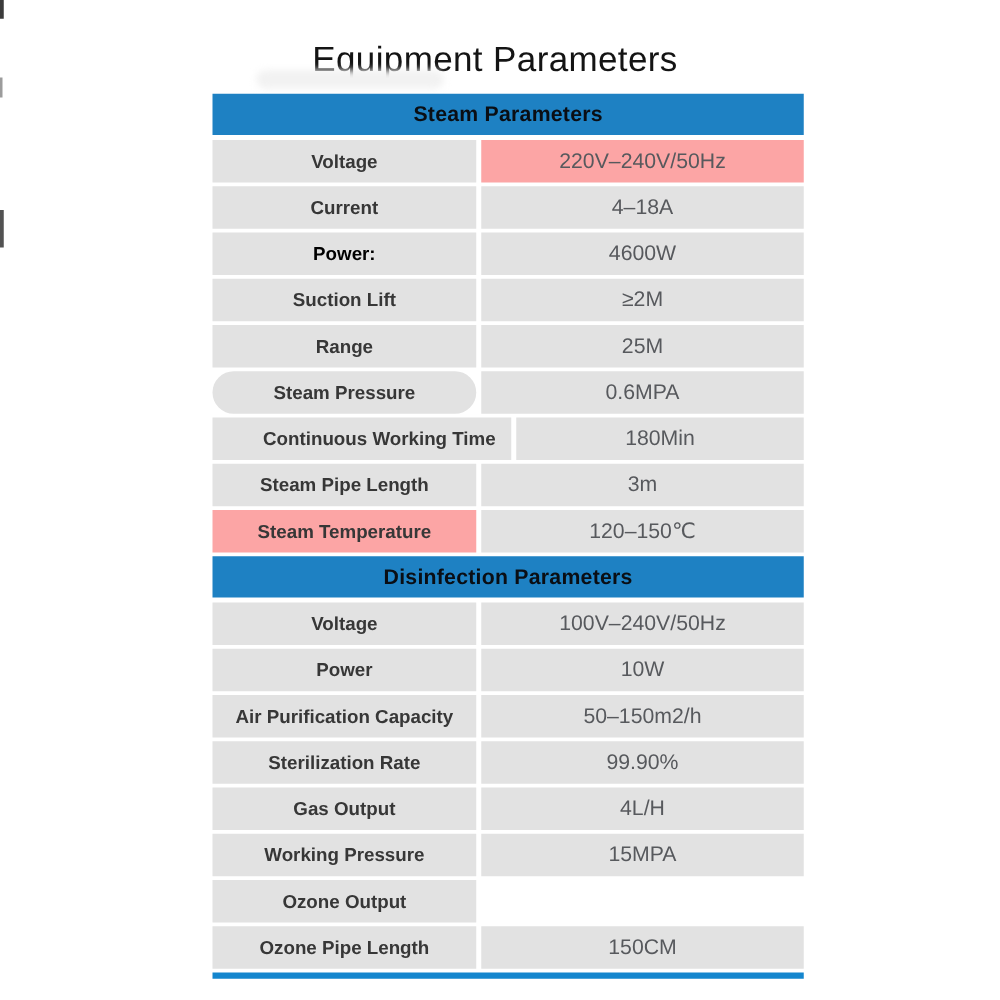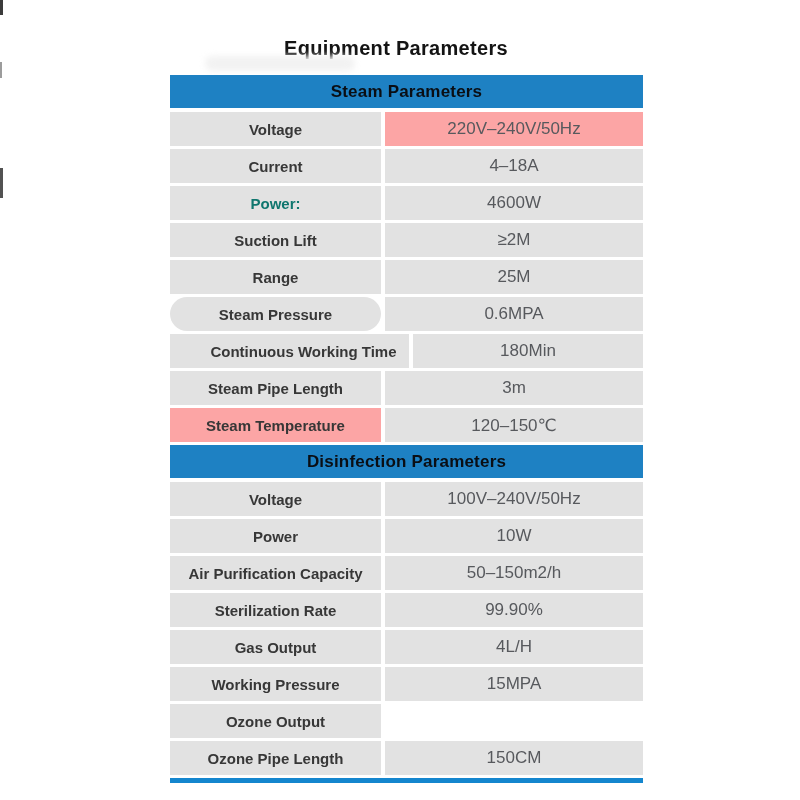--- a/index.html
+++ b/index.html
@@ -4,21 +4,21 @@
 <style>
   html,body{margin:0;padding:0}
   body{
     width:800px;height:800px;position:relative;overflow:hidden;
     background:#ffffff;
     font-family:"Liberation Sans","DejaVu Sans",sans-serif;
   }
   .page-title{
     position:absolute;top:31px;left:0;width:792px;
     text-align:center;
-    font-size:20px;font-weight:bold;color:#141414;
+    font-size:28px;font-weight:normal;color:#141414;
     letter-spacing:.3px;line-height:34px;
   }
   .ghost-smudge{
     position:absolute;left:205px;top:56px;width:150px;height:15px;
     background:#f2f2f2;border-radius:8px;filter:blur(3px);
   }
   .spec-table{
     position:absolute;left:170px;top:75px;width:473px;
   }
   .sec-header{
@@ -60,21 +60,21 @@
     <div class="sec-header" style="background: rgb(30, 129, 195); color: rgb(10, 14, 20);">Steam Parameters</div>
     <div class="row">
       <div class="cell label" style="background: rgb(226, 226, 226); color: rgb(55, 55, 55);">Voltage</div>
       <div class="cell value" style="background: #fca5a5; color: rgb(87, 89, 93);">220V–240V/50Hz</div>
     </div>
     <div class="row">
       <div class="cell label" style="background: rgb(226, 226, 226); color: rgb(55, 55, 55);">Current</div>
       <div class="cell value" style="background: rgb(226, 226, 226); color: rgb(87, 89, 93);">4–18A</div>
     </div>
     <div class="row">
-      <div class="cell label" style="background: rgb(226, 226, 226); color: #0f766e;">Power:</div>
+      <div class="cell label" style="background: rgb(226, 226, 226); color: #000000;">Power:</div>
       <div class="cell value" style="background: rgb(226, 226, 226); color: rgb(87, 89, 93);">4600W</div>
     </div>
     <div class="row">
       <div class="cell label" style="background: rgb(226, 226, 226); color: rgb(55, 55, 55);">Suction Lift</div>
       <div class="cell value" style="background: rgb(226, 226, 226); color: rgb(87, 89, 93);">≥2M</div>
     </div>
     <div class="row">
       <div class="cell label" style="background: rgb(226, 226, 226); color: rgb(55, 55, 55);">Range</div>
       <div class="cell value" style="background: rgb(226, 226, 226); color: rgb(87, 89, 93);">25M</div>
     </div>

